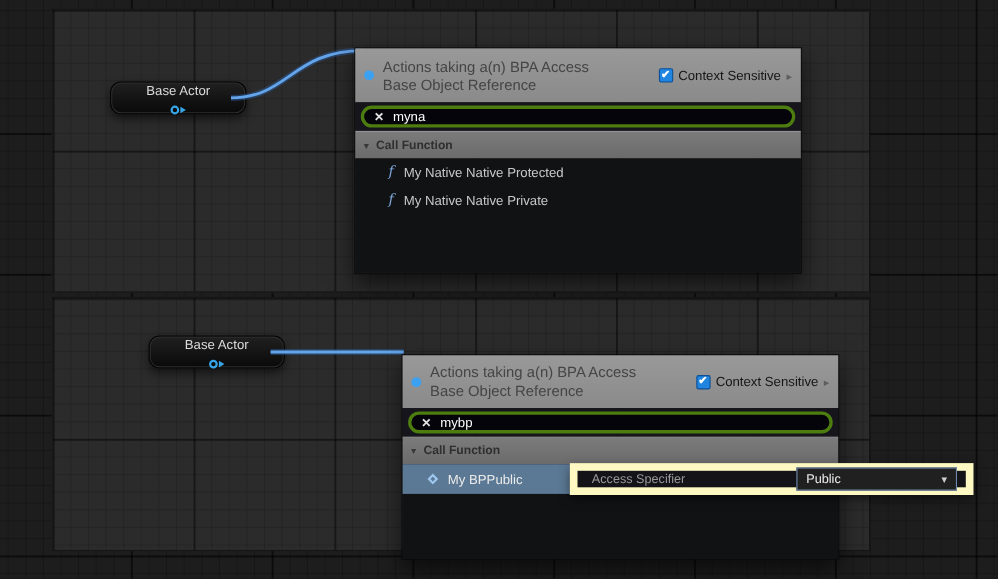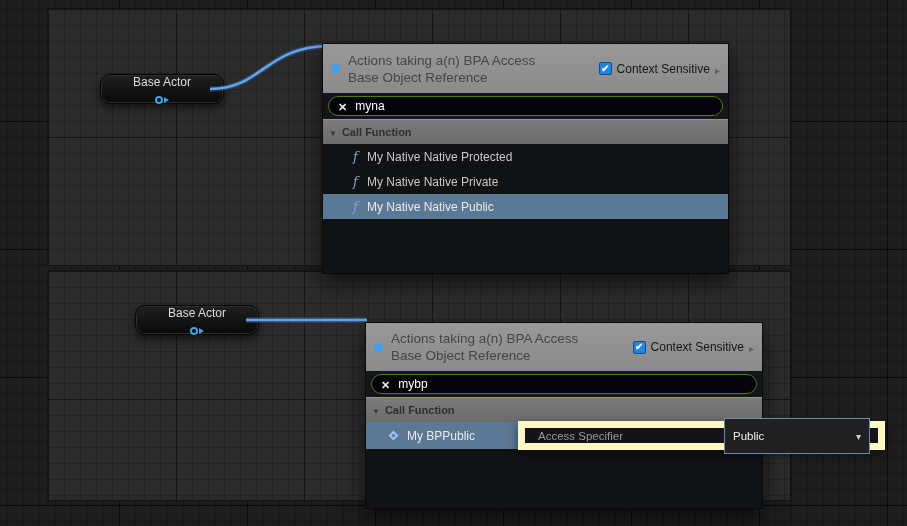--- a/index.html
+++ b/index.html
@@ -73,21 +73,21 @@
   .cbx {
     width:13px; height:13px; background:#1f85e0; border:1px solid #0d4f96; border-radius:2px;
     display:flex; align-items:center; justify-content:center;
   }
   .cbx::after { content:"✔"; color:#fff; font-size:10px; font-weight:bold; line-height:1; }
   .ctx-label { font-size:12px; font-weight:normal; color:#161616; }
   .ctx-arrow::after { content:"▸"; color:#5e5e5e; font-size:10px; }
 
   .search-row { background:#15151b; padding:3px 5px; }
   .search-box {
-    height:20px; border:1px solid #4d7c0f; border-radius:10px; background:#04040a;
+    height:20px; border:3px solid #4d7c0f; border-radius:10px; background:#04040a;
     display:flex; align-items:center; padding:0 9px; gap:8px;
   }
   .x-icon::after { content:"✕"; color:#e6e6e6; font-size:11px; font-weight:bold; line-height:1; }
   .search-input {
     background:transparent; border:none; outline:none; color:#ffffff;
     font-size:12px; font-family:"Liberation Sans",sans-serif; flex:1; padding:0;
   }
 
   .cat-strip {
     height:18px; background:linear-gradient(#7b7b7b,#6b6b6b); border-top:1px solid #949494;
@@ -109,21 +109,21 @@
 
   
   .tooltip {
     position:absolute; left:152px; top:-1px; width:367px; height:29px;
     background:#131318; border:7px solid #fef9c3;
     display:flex; align-items:center; z-index:12;
     box-shadow:0 4px 10px rgba(0,0,0,0.5);
   }
   .tt-label { color:#999999; font-size:11.5px; margin-left:13px; }
   .combo {
-    margin-left:auto; margin-right:8px; width:146px; height:36px;
+    margin-left:auto; margin-right:8px; width:146px; height:21px;
     background:#202020; border:1px solid #6d88aa;
     display:flex; align-items:center; justify-content:space-between; padding:0 8px;
     color:#eeeeee; font-size:11.5px;
   }
   .combo-arrow::after { content:"▾"; color:#cfcfcf; font-size:10px; }
 </style>
 </head>
 <body>
 
 <div class="stage">
@@ -177,24 +177,20 @@
       <span class="cat-label">Call Function</span>
     </div>
     <div class="menu-body">
       <div class="item">
         <span class="f-icon"></span>
         <span class="item-label">My Native Native Protected</span>
       </div>
       <div class="item">
         <span class="f-icon"></span>
         <span class="item-label">My Native Native Private</span>
-      </div>
-      <div class="item selected">
-        <span class="f-icon"></span>
-        <span class="item-label">My Native Native Public</span>
       </div>
       <div class="empty-top"></div>
     </div>
   </div>
 
   <div class="menu menu-bottom">
     <div class="menu-header">
       <span class="dot"></span>
       <div class="menu-title">
         <div>Actions taking a(n) BPA Access</div>

